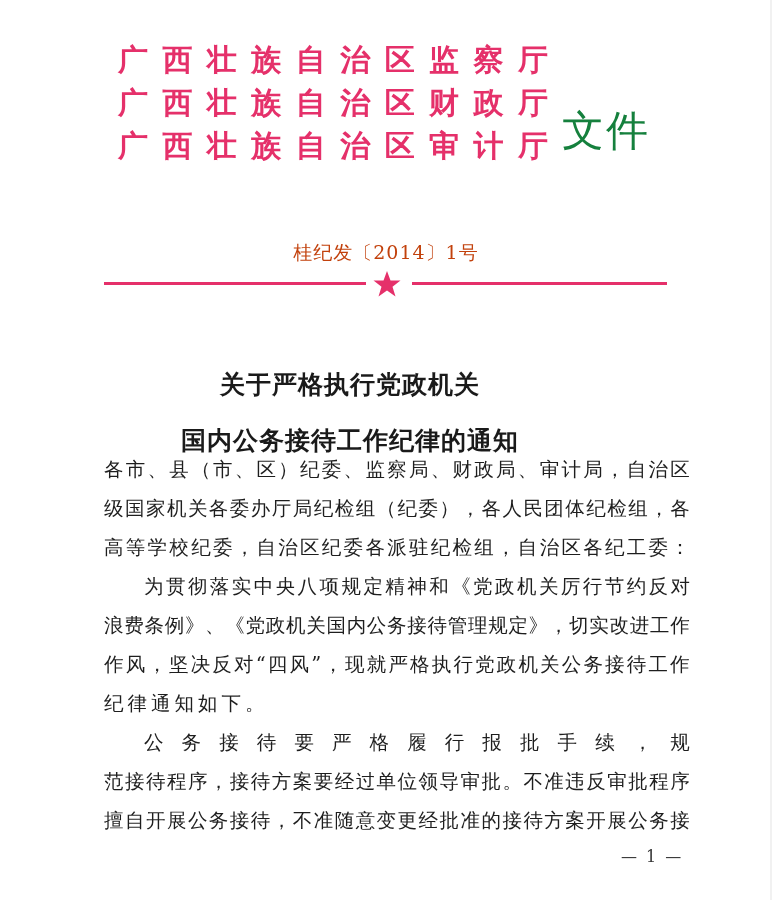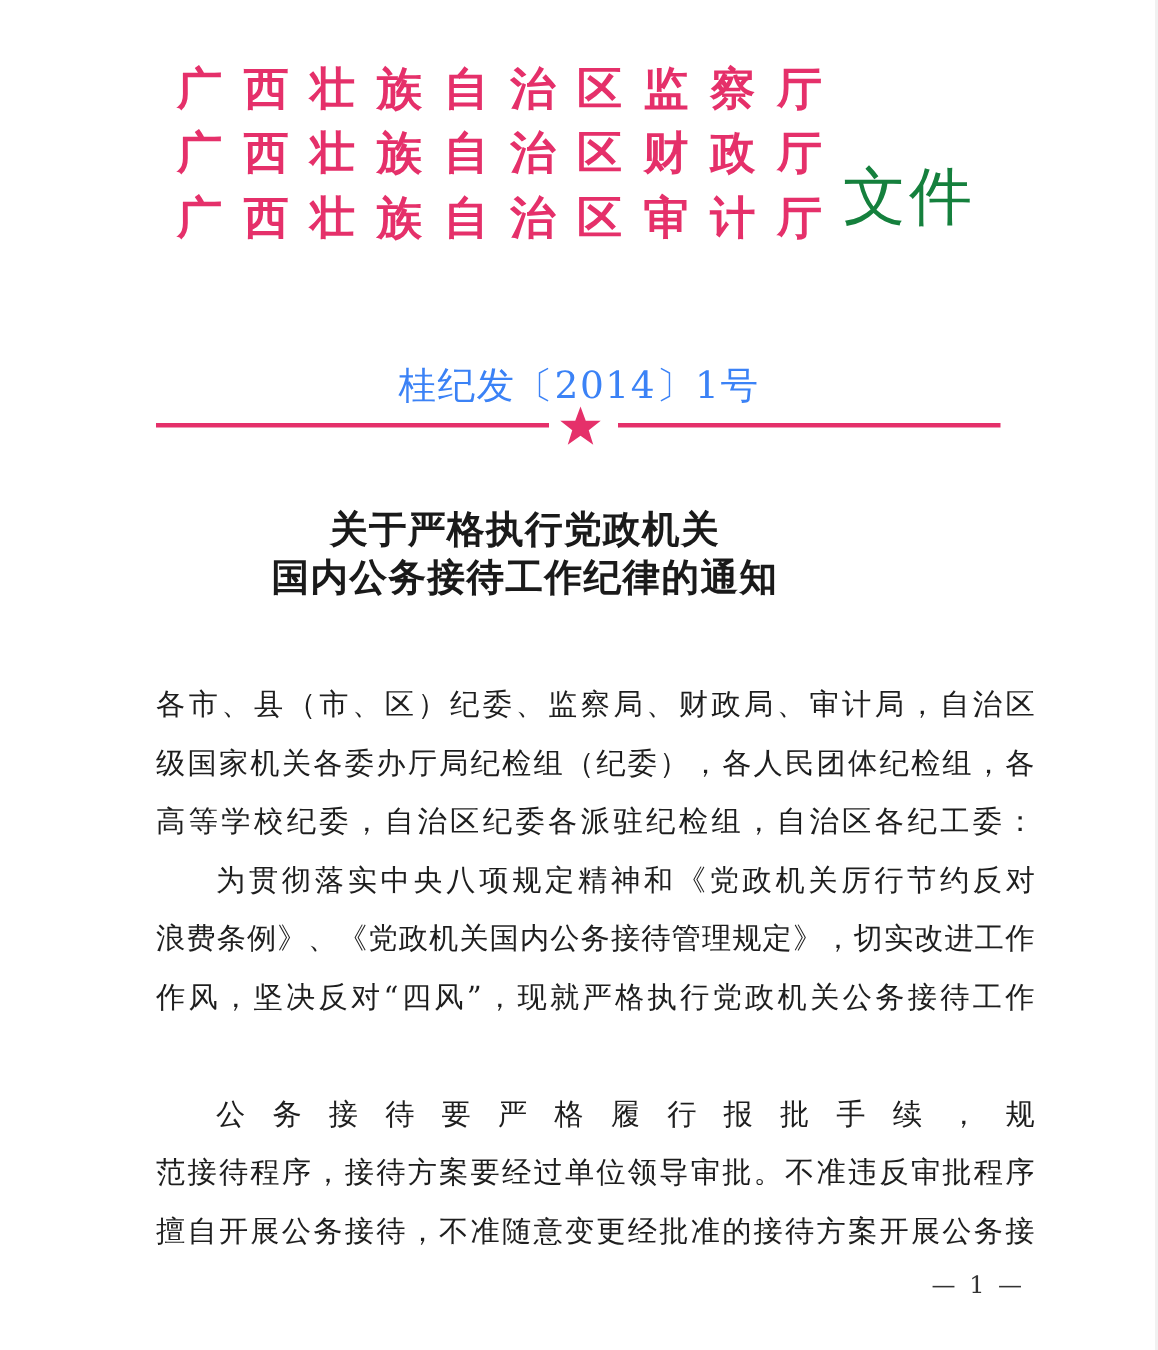--- a/index.html
+++ b/index.html
@@ -6,28 +6,28 @@
   body {
     width: 772px; height: 900px; background: #ffffff; position: relative; overflow: hidden;
     font-family: "DejaVu Serif", "Liberation Serif", serif;
   }
   .org-block { position: absolute; left: 118px; top: 38px; width: 430px; }
   .org-line { font-weight: bold; font-size: 30px; line-height: 43px; height: 43px; color: #e5306a; white-space: nowrap; }
   .org-line.first { font-size: 29px; letter-spacing: 0.5px; display: flex; justify-content: space-between; }
   .org-line.spread { display: flex; justify-content: space-between; }
   .org-line span { display: inline-block; }
   .wenjian { position: absolute; left: 562px; top: 103px; font-size: 42px; font-weight: normal; color: #15803d; letter-spacing: 2px; }
-  .doc-number { position: absolute; left: 0; width: 772px; top: 240px; text-align: center; font-size: 25px; color: #3b82f6; letter-spacing: 1px; }
+  .doc-number { position: absolute; left: 0; width: 772px; top: 240px; text-align: center; font-size: 19px; color: #c2410c; letter-spacing: 1px; }
   .divider { position: absolute; top: 282px; height: 3px; background: #e5306a; }
   .divider.left { left: 104px; width: 262px; }
   .divider.right2 { left: 412px; width: 255px; }
   .star { position: absolute; left: 372px; top: 270px; width: 30px; height: 28px; }
-  .title { position: absolute; left: 0; width: 700px; text-align: center; font-weight: bold; font-size: 25px; color: #1a1a1a; letter-spacing: 1px; }
+  .title { position: absolute; left: 0; width: 700px; text-align: center; font-weight: bold; font-size: 25px; color: #1a1a1a; letter-spacing: 1px; margin-top: 32px; }
   .title.l1 { top: 336px; }
-  .title.l2 { top: 368px; }
+  .title.l2 { top: 392px; }
   .body-text { position: absolute; left: 104px; width: 586px; font-size: 19.5px; color: #1e1e1e; }
   .line { height: 39px; line-height: 39px; white-space: nowrap; display: flex; justify-content: space-between; }
   .line.last { justify-content: flex-start; letter-spacing: 4px; }
   .indent { padding-left: 40px; }
   .bold { font-weight: bold; font-family: "DejaVu Sans", "Liberation Sans", sans-serif; }
   .page-num { position: absolute; left: 621px; top: 847px; font-size: 16px; color: #333; letter-spacing: 2px; }
   .scan-edge { position: absolute; right: 0; top: 0; width: 2px; height: 900px; background: #f1f1f1; }
 </style>
 </head>
 <body>
@@ -257,20 +257,21 @@
       <span>政</span>
       <span>机</span>
       <span>关</span>
       <span>公</span>
       <span>务</span>
       <span>接</span>
       <span>待</span>
       <span>工</span>
       <span>作</span>
     </div>
+  <div class="line last">纪律通知如下。</div>
 </div>
 
 <div class="body-text" style="top:723px;">
   <div class="line indent">
     <span style="flex:1; display:flex; justify-content:space-between;">
         <span>公</span>
         <span>务</span>
         <span>接</span>
         <span>待</span>
         <span>要</span>

